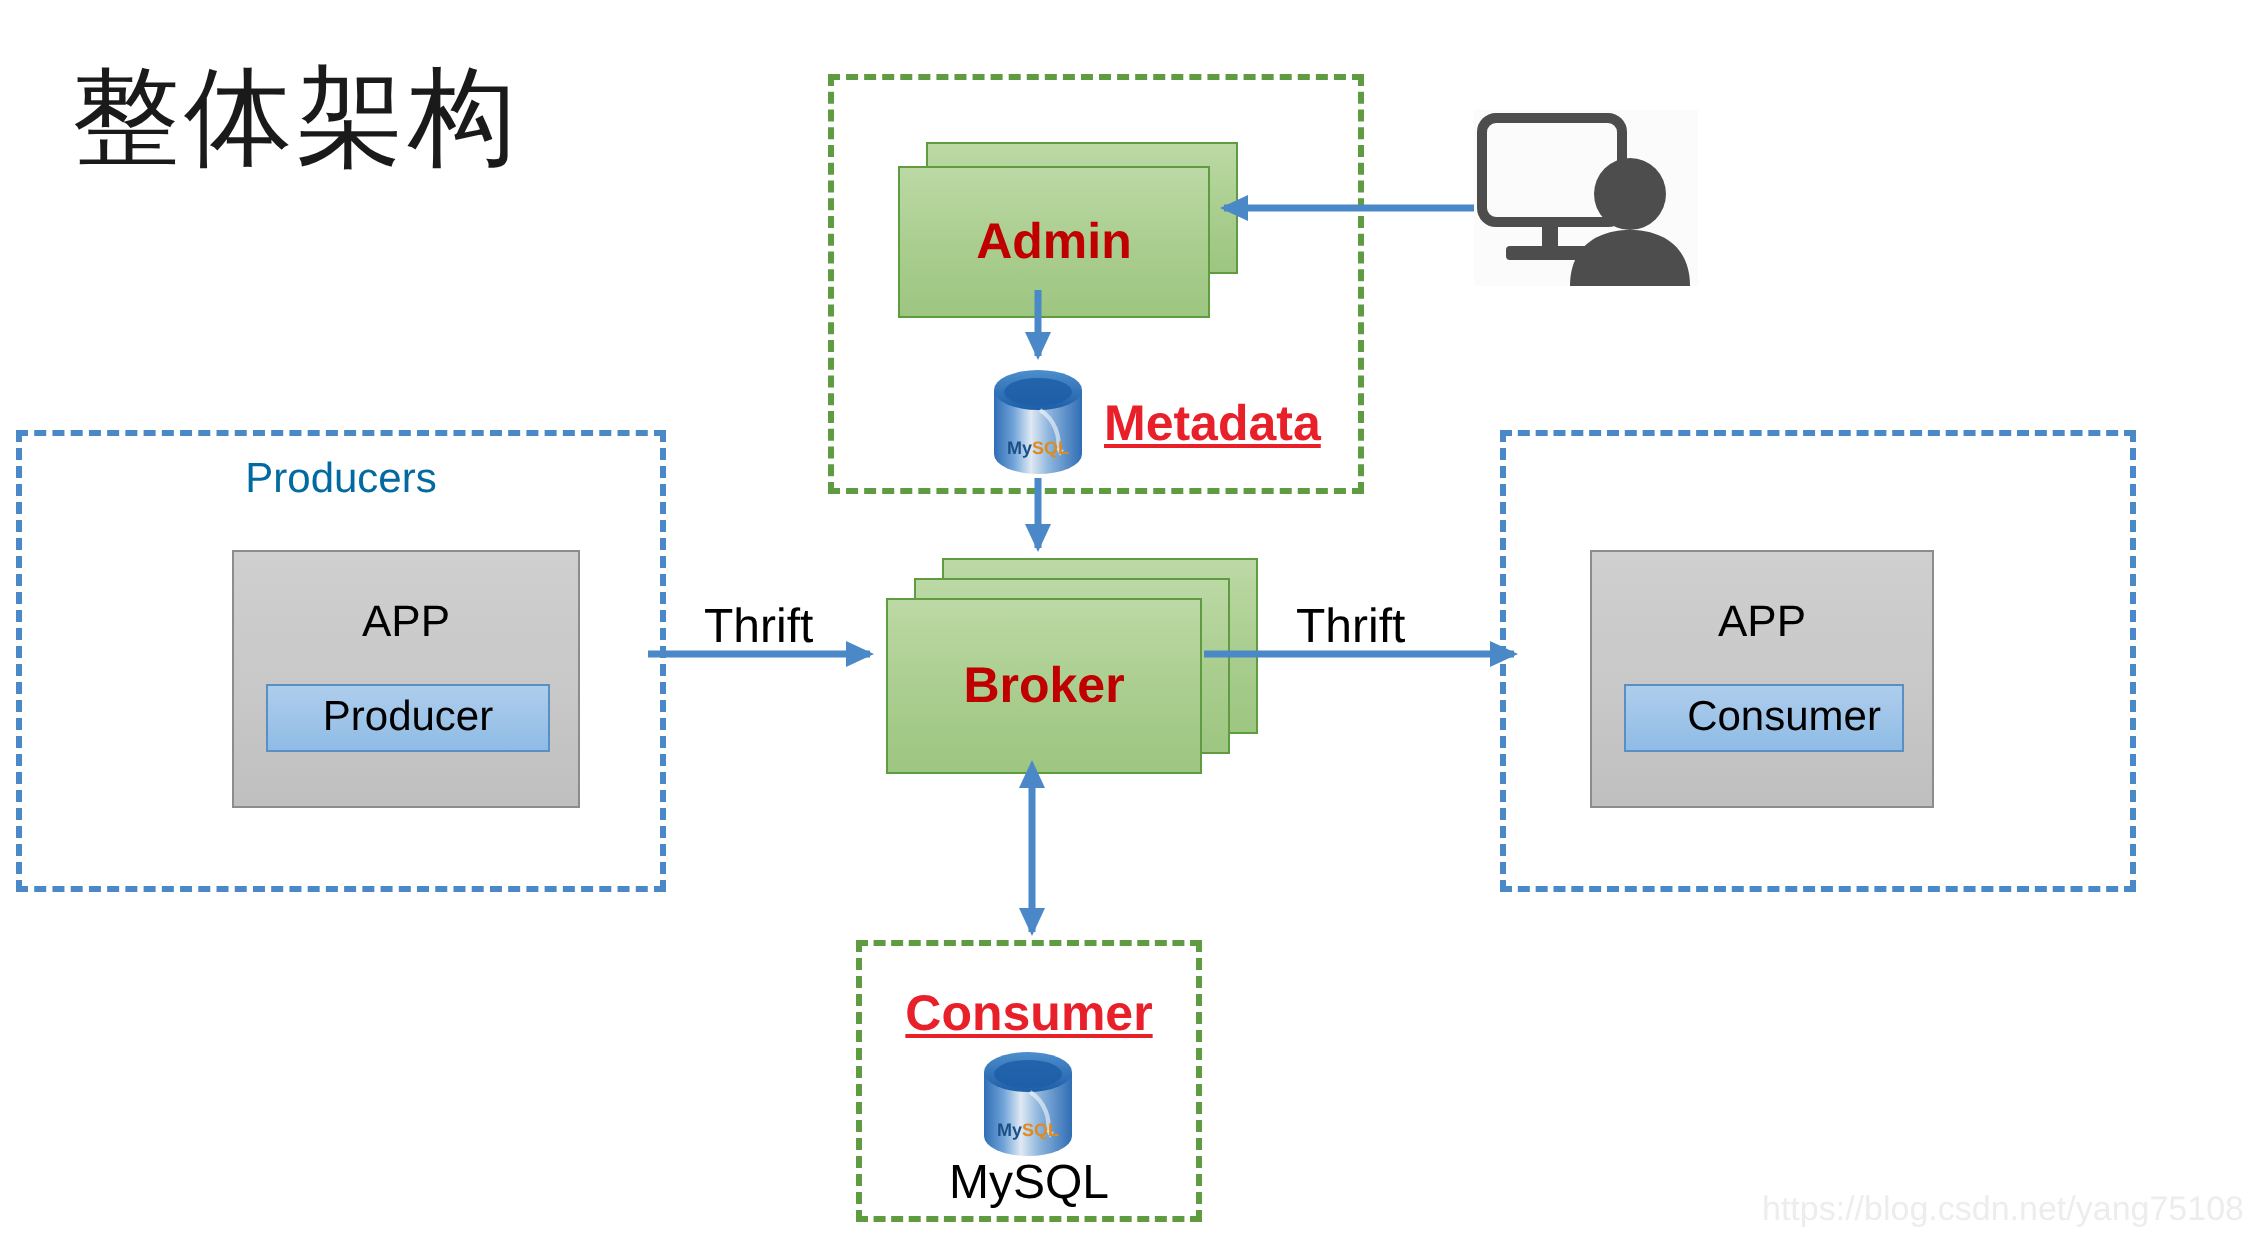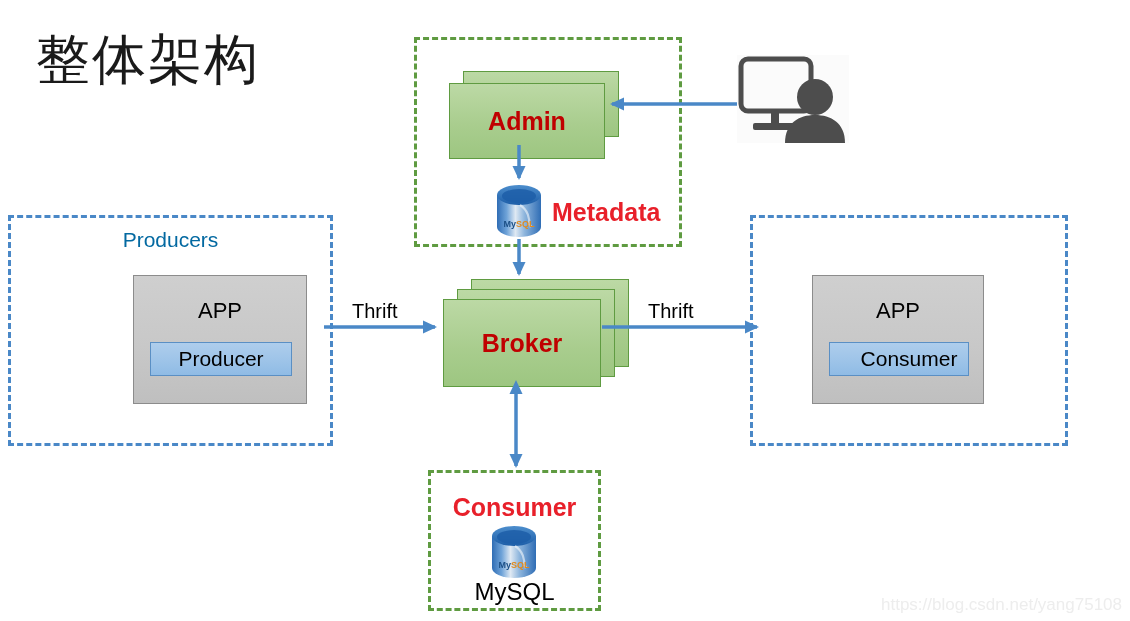--- a/index.html
+++ b/index.html
@@ -50,21 +50,20 @@
     white-space: nowrap;
     text-align: center;
   }
 
   
   .app-box {
     position: absolute;
     box-sizing: border-box;
     background: linear-gradient(180deg, #cfcfcf 0%, #c8c8c8 55%, #bfbfbf 100%);
     border: 1px solid #8c8c8c;
-    margin-left: 17px;
   }
   .app-title {
     position: absolute;
     width: 100%;
     top: 22px;
     left: 0;
     text-align: center;
     font-size: 22px;
     color: #000000;
   }
@@ -99,31 +98,32 @@
     font-weight: 700;
   }
 
   
   .label-red {
     position: absolute;
     color: #e8202a;
     font-size: 25px;
     font-weight: 700;
     white-space: nowrap;
+    text-decoration: underline;
   }
   .label-black {
     position: absolute;
     color: #000000;
     font-size: 24px;
     white-space: nowrap;
   }
   .edge-label {
     position: absolute;
     color: #000000;
-    font-size: 20px;
+    font-size: 24px;
     white-space: nowrap;
   }
 
   
   #overlay {
     position: absolute;
     left: 0;
     top: 0;
     width: 1130px;
     height: 621px;

